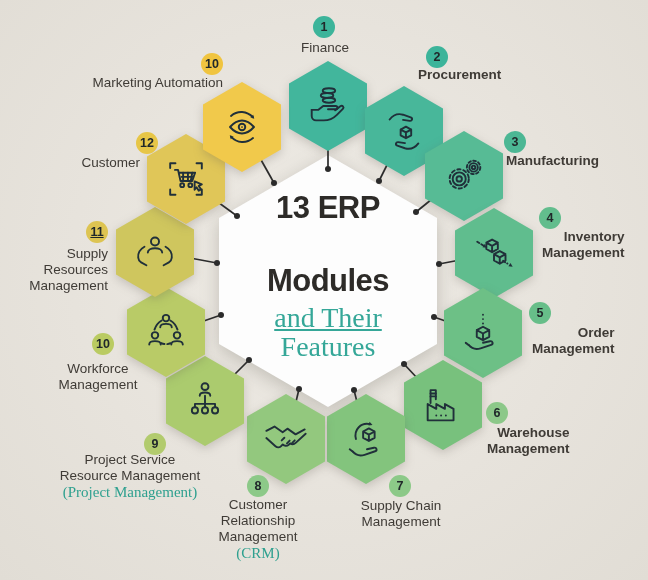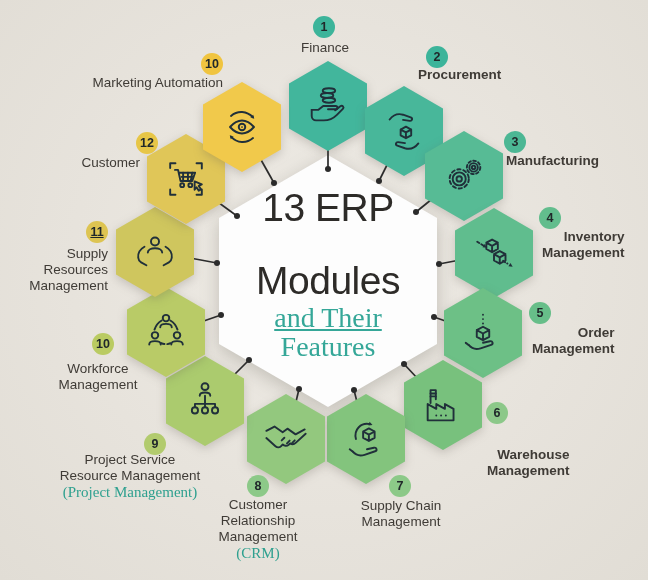--- a/index.html
+++ b/index.html
@@ -7,21 +7,21 @@
          background:radial-gradient(ellipse at 50% 46%, #eeebe5 0%, #e7e3dc 55%, #e1ddd5 100%);
          font-family:"Liberation Sans", sans-serif;}
   .layer{position:absolute;left:0;top:0;width:648px;height:580px;}
   
   .hexw-center{position:absolute;left:219px;top:155px;width:218px;height:252px;
     filter:drop-shadow(0 5px 9px rgba(90,85,75,.28));z-index:1;}
   .hexw-center .hexshape{width:100%;height:100%;background:#fdfdfd;
     clip-path:polygon(50% 0,100% 25%,100% 75%,50% 100%,0 75%,0 25%);}
   .center-text{position:absolute;left:219px;top:155px;width:218px;height:252px;z-index:4;
     display:flex;flex-direction:column;align-items:center;justify-content:center;padding-bottom:10px;box-sizing:border-box;}
-  .title-line{font-size:39px;line-height:33px;font-weight:normal;letter-spacing:-.5px;}
+  .title-line{font-size:31px;line-height:33px;font-weight:bold;letter-spacing:-.5px;}
   .subtitle-line{font-family:"Liberation Serif", serif;font-size:28px;line-height:29px;}
   .subtitle-line.first{margin-top:6px;}
   
   #connectors{z-index:2;}
   
   .hexw{position:absolute;width:78px;height:90px;filter:drop-shadow(0 3px 5px rgba(90,85,75,.25));z-index:3;}
   .hex{width:100%;height:100%;clip-path:polygon(50% 0,100% 25%,100% 75%,50% 100%,0 75%,0 25%);
     display:flex;align-items:center;justify-content:center;}
   .icon{display:block;}
   
@@ -309,21 +309,21 @@
         <span class="main">Manufacturing</span>
       </div>
     <div class="label ta-l" style="left:542px;top:229px">
         <span class="main">Inventory
 Management</span>
       </div>
     <div class="label ta-l" style="left:532px;top:325px">
         <span class="main">Order
 Management</span>
       </div>
-    <div class="label ta-l" style="left:487px;top:447px">
+    <div class="label ta-l" style="left:487px;top:425px">
         <span class="main">Warehouse
 Management</span>
       </div>
     <div class="label ta-c" style="left:321px;top:498px;width:160px">
         <span class="main">Supply Chain
 Management</span>
       </div>
     <div class="label ta-c" style="left:178px;top:497px;width:160px">
         <span class="main">Customer
 Relationship

